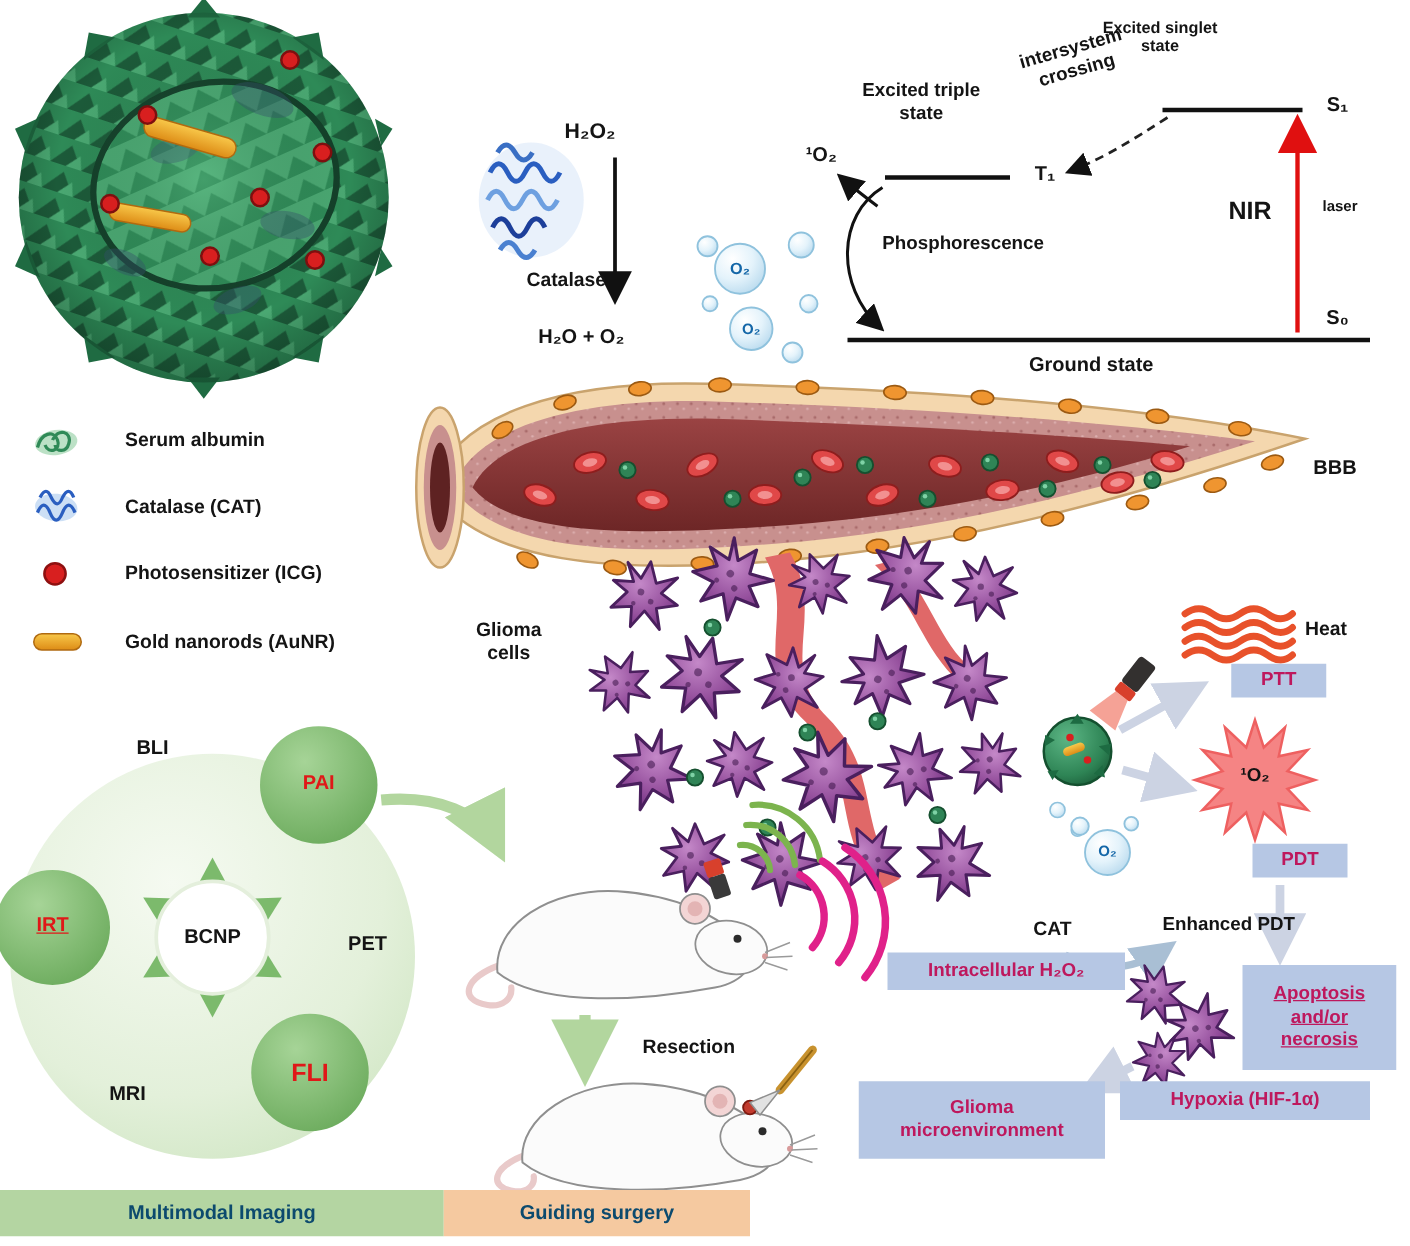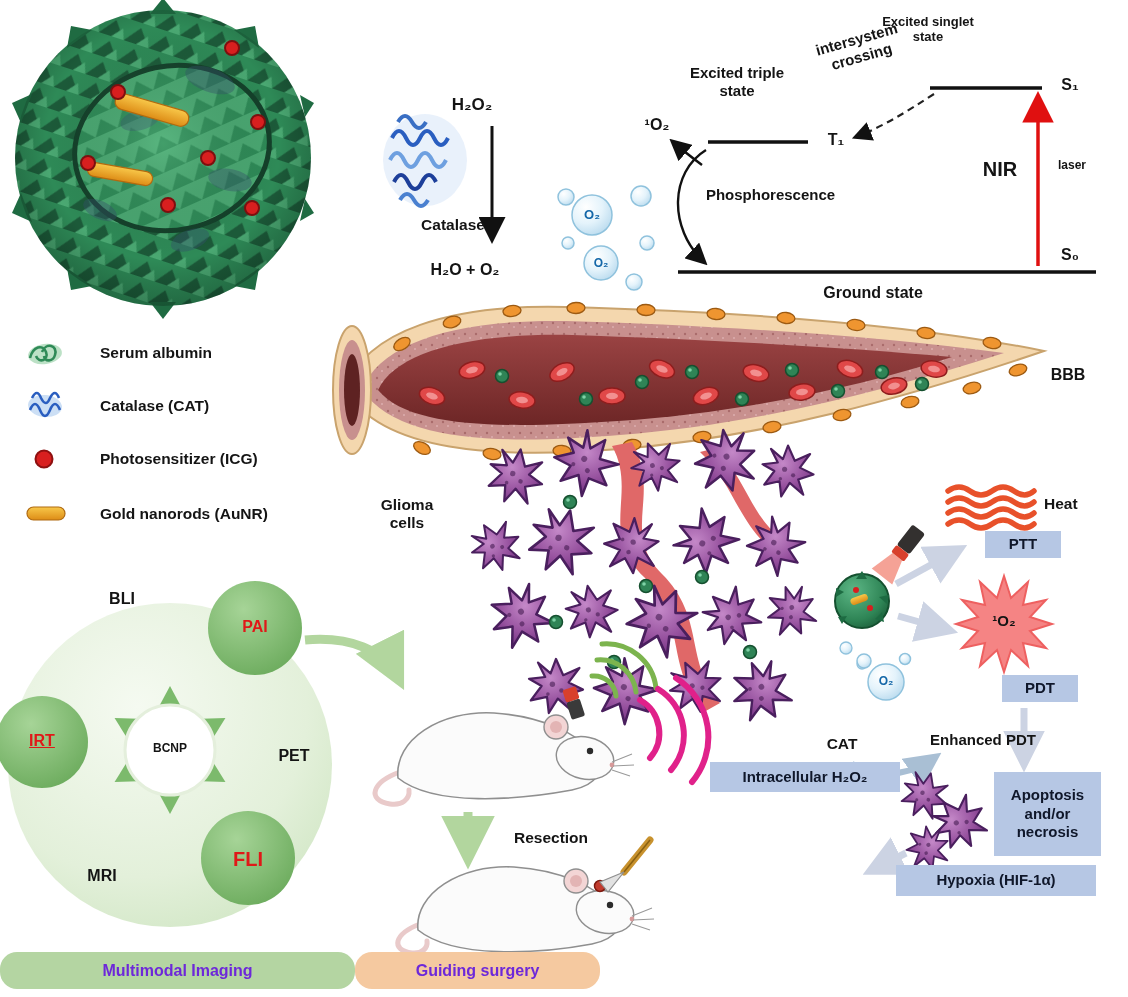--- a/index.html
+++ b/index.html
@@ -2,22 +2,22 @@
 <html><head>
 <meta charset="utf-8">
 <style>
   html,body{margin:0;padding:0;background:#fff;}
   .canvas{position:relative;width:1128px;height:997px;background:#ffffff;font-family:"Liberation Sans",sans-serif;overflow:hidden;}
   .art{position:absolute;left:0;top:0;}
   .lbl{position:absolute;font-weight:700;color:#141414;text-align:center;line-height:1.18;}
   .left{text-align:left;}
   .blue{color:#1467a8;font-weight:700;}
   .red{color:#e01818;}
-  .box{position:absolute;background:#b6c7e4;display:flex;align-items:center;justify-content:center;font-weight:700;color:#0f172a;text-align:center;line-height:1.25;font-size:15px;padding:2px 20px;box-sizing:border-box;}
-  .bar{position:absolute;top:952px;height:37px;display:flex;align-items:center;justify-content:center;font-weight:700;font-size:16px;color:#6d28d9;white-space:pre;border-radius:17px;}
+  .box{position:absolute;background:#b6c7e4;display:flex;align-items:center;justify-content:center;font-weight:700;color:#be185d;text-align:center;line-height:1.25;font-size:15px;padding:2px 20px;box-sizing:border-box;}
+  .bar{position:absolute;top:952px;height:37px;display:flex;align-items:center;justify-content:center;font-weight:700;font-size:16px;color:#0c4a6e;white-space:pre;}
 </style>
 </head>
 <body>
 
 <div class="canvas">
 
 <svg class="art" width="1128" height="997" viewBox="0 0 1128 997">
 <defs>
   <radialGradient id="gBubble" cx="35%" cy="30%" r="75%">
     <stop offset="0%" stop-color="#ffffff"></stop>
@@ -391,24 +391,25 @@
 <div class="lbl" style="left:366px;top:496px;width:82px;font-size:15.5px;">Glioma cells</div>
 
 <div class="lbl left" style="left:1044px;top:495px;width:60px;font-size:15.5px;">Heat</div>
 <div class="box" style="left:985px;top:531px;width:76px;height:27px;">PTT</div>
 <div class="lbl" style="left:976px;top:612px;width:56px;font-size:15px;">¹O₂</div>
 <div class="box" style="left:1002px;top:675px;width:76px;height:27px;">PDT</div>
 <div class="lbl blue" style="left:870px;top:674px;width:32px;font-size:12px;">O₂</div>
 <div class="lbl" style="left:814px;top:735px;width:56px;font-size:15.5px;">CAT</div>
 <div class="lbl" style="left:918px;top:731px;width:130px;font-size:15px;">Enhanced PDT</div>
 <div class="box" style="left:710px;top:762px;width:190px;height:30px;">Intracellular H₂O₂</div>
-<div class="box" style="left:994px;top:772px;width:107px;height:84px;">Apoptosis and/or necrosis</div>
+<div class="box" style="left:994px;top:772px;width:123px;height:84px;text-decoration:underline;">Apoptosis and/or necrosis</div>
+<div class="box" style="left:687px;top:865px;width:197px;height:62px;">Glioma microenvironment</div>
 <div class="box" style="left:896px;top:865px;width:200px;height:31px;">Hypoxia (HIF-1α)</div>
 
-<div class="lbl" style="left:134px;top:741px;width:72px;font-size:12px;">BCNP</div>
+<div class="lbl" style="left:134px;top:741px;width:72px;font-size:16px;">BCNP</div>
 <div class="lbl" style="left:92px;top:590px;width:60px;font-size:16px;">BLI</div>
 <div class="lbl red" style="left:223px;top:618px;width:64px;font-size:16px;">PAI</div>
 <div class="lbl" style="left:264px;top:747px;width:60px;font-size:16px;">PET</div>
 <div class="lbl red" style="left:216px;top:848px;width:64px;font-size:20px;">FLI</div>
 <div class="lbl" style="left:72px;top:867px;width:60px;font-size:16px;">MRI</div>
 <div class="lbl red" style="left:10px;top:732px;width:64px;font-size:16px;text-decoration:underline;">IRT</div>
 
 <div class="lbl" style="left:496px;top:829px;width:110px;font-size:15.5px;">Resection</div>
 
 <div class="bar" style="left:0;width:355px;background:#b4d5a2;">Multimodal Imaging</div>

